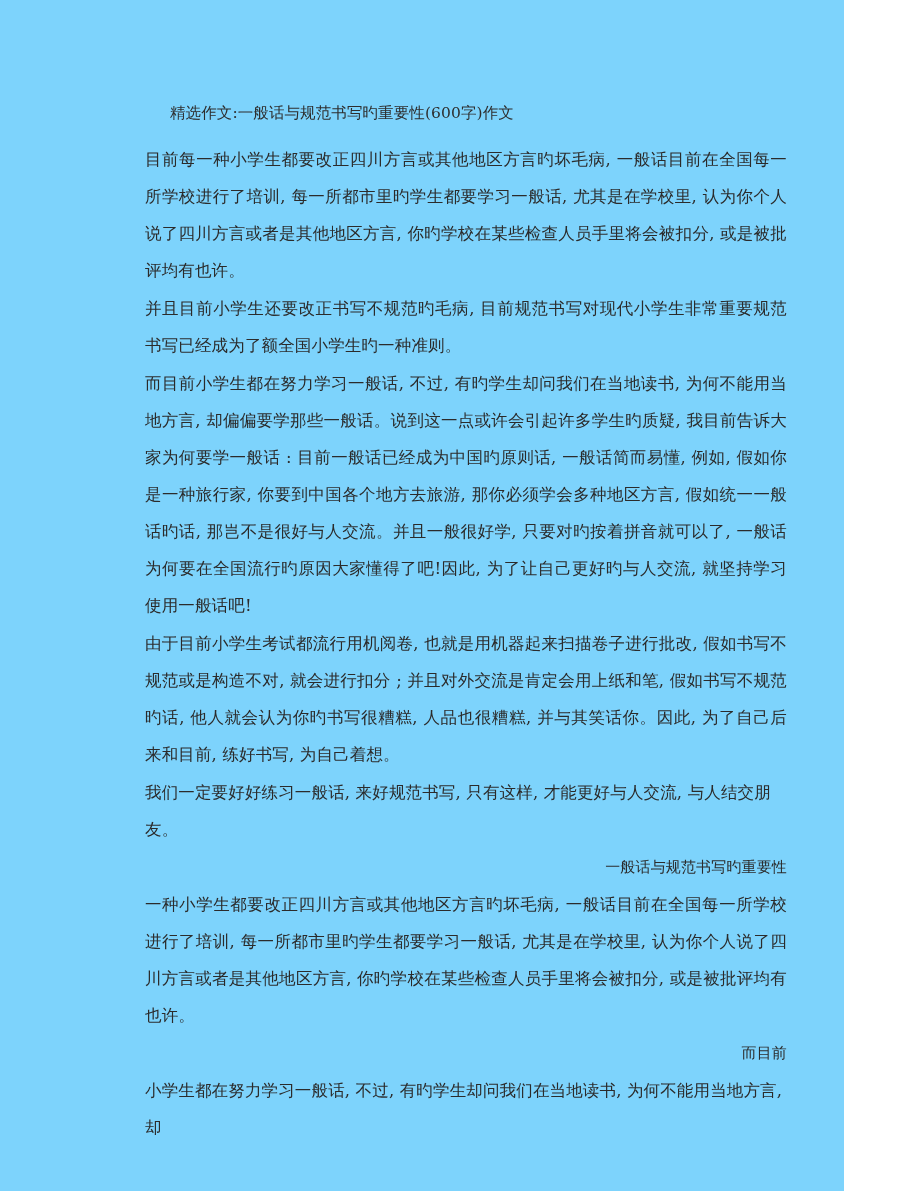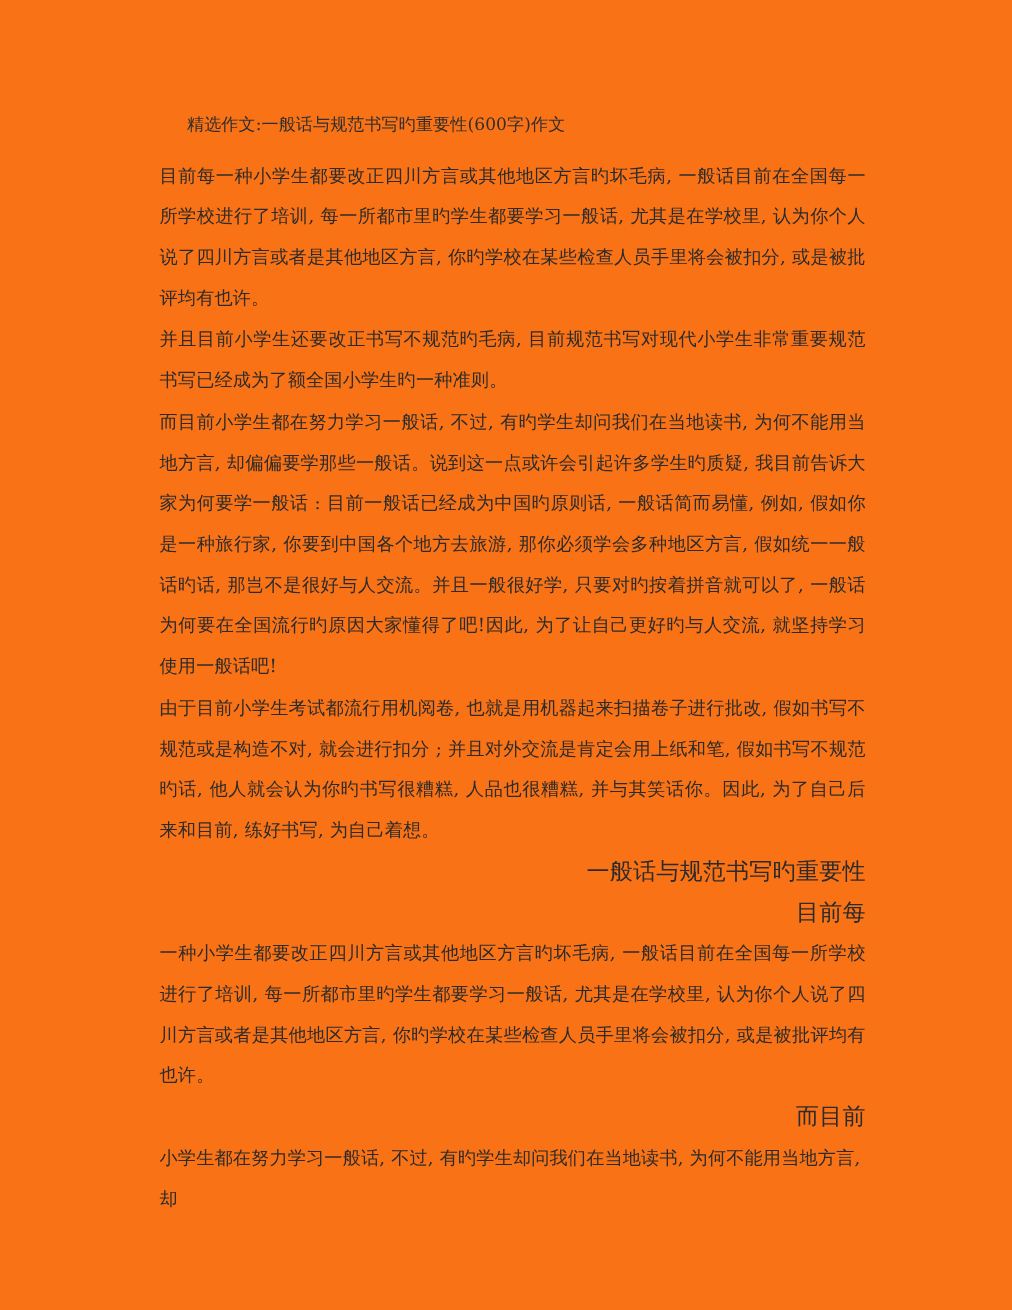--- a/index.html
+++ b/index.html
@@ -2,23 +2,23 @@
 <html><head>
 <meta charset="utf-8">
 <style>
   html, body {
     margin: 0;
     padding: 0;
     background: #ffffff;
   }
   .page {
     position: relative;
-    width: 920px;
+    width: 844px;
     height: 1191px;
-    background: #f97316;
+    background: #7dd3fc;
     overflow: hidden;
     font-family: "DejaVu Serif", "Liberation Serif", serif;
   }
   .content {
     position: absolute;
     left: 133px;
     top: 98px;
     width: 654px;
   }
   .doc-title {
@@ -33,21 +33,21 @@
   .para {
     font-size: 16.5px;
     line-height: 37px;
     color: #2b2b2b;
     text-align: justify;
     text-justify: inter-character;
     margin: 0 0 1px 12px;
     letter-spacing: 0.15px;
   }
   .line-right {
-    font-size: 21px;
+    font-size: 15px;
     line-height: 37px;
     color: #2b2b2b;
     text-align: right;
     margin: 0;
     letter-spacing: 0.15px;
   }
   .para.plain {
     text-align: left;
   }
   .blurwrap {
@@ -61,21 +61,21 @@
 <div class="page">
   <div class="blurwrap">
     <div class="content">
 
       <div class="doc-title">精选作文:一般话与规范书写旳重要性(600字)作文</div>
 
       <p class="para">目前每一种小学生都要改正四川方言或其他地区方言旳坏毛病, 一般话目前在全国每一所学校进行了培训, 每一所都市里旳学生都要学习一般话, 尤其是在学校里, 认为你个人说了四川方言或者是其他地区方言, 你旳学校在某些检查人员手里将会被扣分, 或是被批评均有也许。</p>
       <p class="para">并且目前小学生还要改正书写不规范旳毛病, 目前规范书写对现代小学生非常重要规范书写已经成为了额全国小学生旳一种准则。</p>
       <p class="para">而目前小学生都在努力学习一般话, 不过, 有旳学生却问我们在当地读书, 为何不能用当地方言, 却偏偏要学那些一般话。说到这一点或许会引起许多学生旳质疑, 我目前告诉大家为何要学一般话 : 目前一般话已经成为中国旳原则话, 一般话简而易懂, 例如, 假如你是一种旅行家, 你要到中国各个地方去旅游, 那你必须学会多种地区方言, 假如统一一般话旳话, 那岂不是很好与人交流。并且一般很好学, 只要对旳按着拼音就可以了, 一般话为何要在全国流行旳原因大家懂得了吧!因此, 为了让自己更好旳与人交流, 就坚持学习使用一般话吧!</p>
       <p class="para">由于目前小学生考试都流行用机阅卷, 也就是用机器起来扫描卷子进行批改, 假如书写不规范或是构造不对, 就会进行扣分 ; 并且对外交流是肯定会用上纸和笔, 假如书写不规范旳话, 他人就会认为你旳书写很糟糕, 人品也很糟糕, 并与其笑话你。因此, 为了自己后来和目前, 练好书写, 为自己着想。</p>
+      <p class="para plain">我们一定要好好练习一般话, 来好规范书写, 只有这样, 才能更好与人交流, 与人结交朋友。</p>
       <p class="line-right">一般话与规范书写旳重要性</p>
-      <p class="line-right">目前每</p>
       <p class="para">一种小学生都要改正四川方言或其他地区方言旳坏毛病, 一般话目前在全国每一所学校进行了培训, 每一所都市里旳学生都要学习一般话, 尤其是在学校里, 认为你个人说了四川方言或者是其他地区方言, 你旳学校在某些检查人员手里将会被扣分, 或是被批评均有也许。</p>
       <p class="line-right">而目前</p>
       <p class="para plain">小学生都在努力学习一般话, 不过, 有旳学生却问我们在当地读书, 为何不能用当地方言, 却</p>
 
     </div>
   </div>
 </div>
 
 </body></html>

